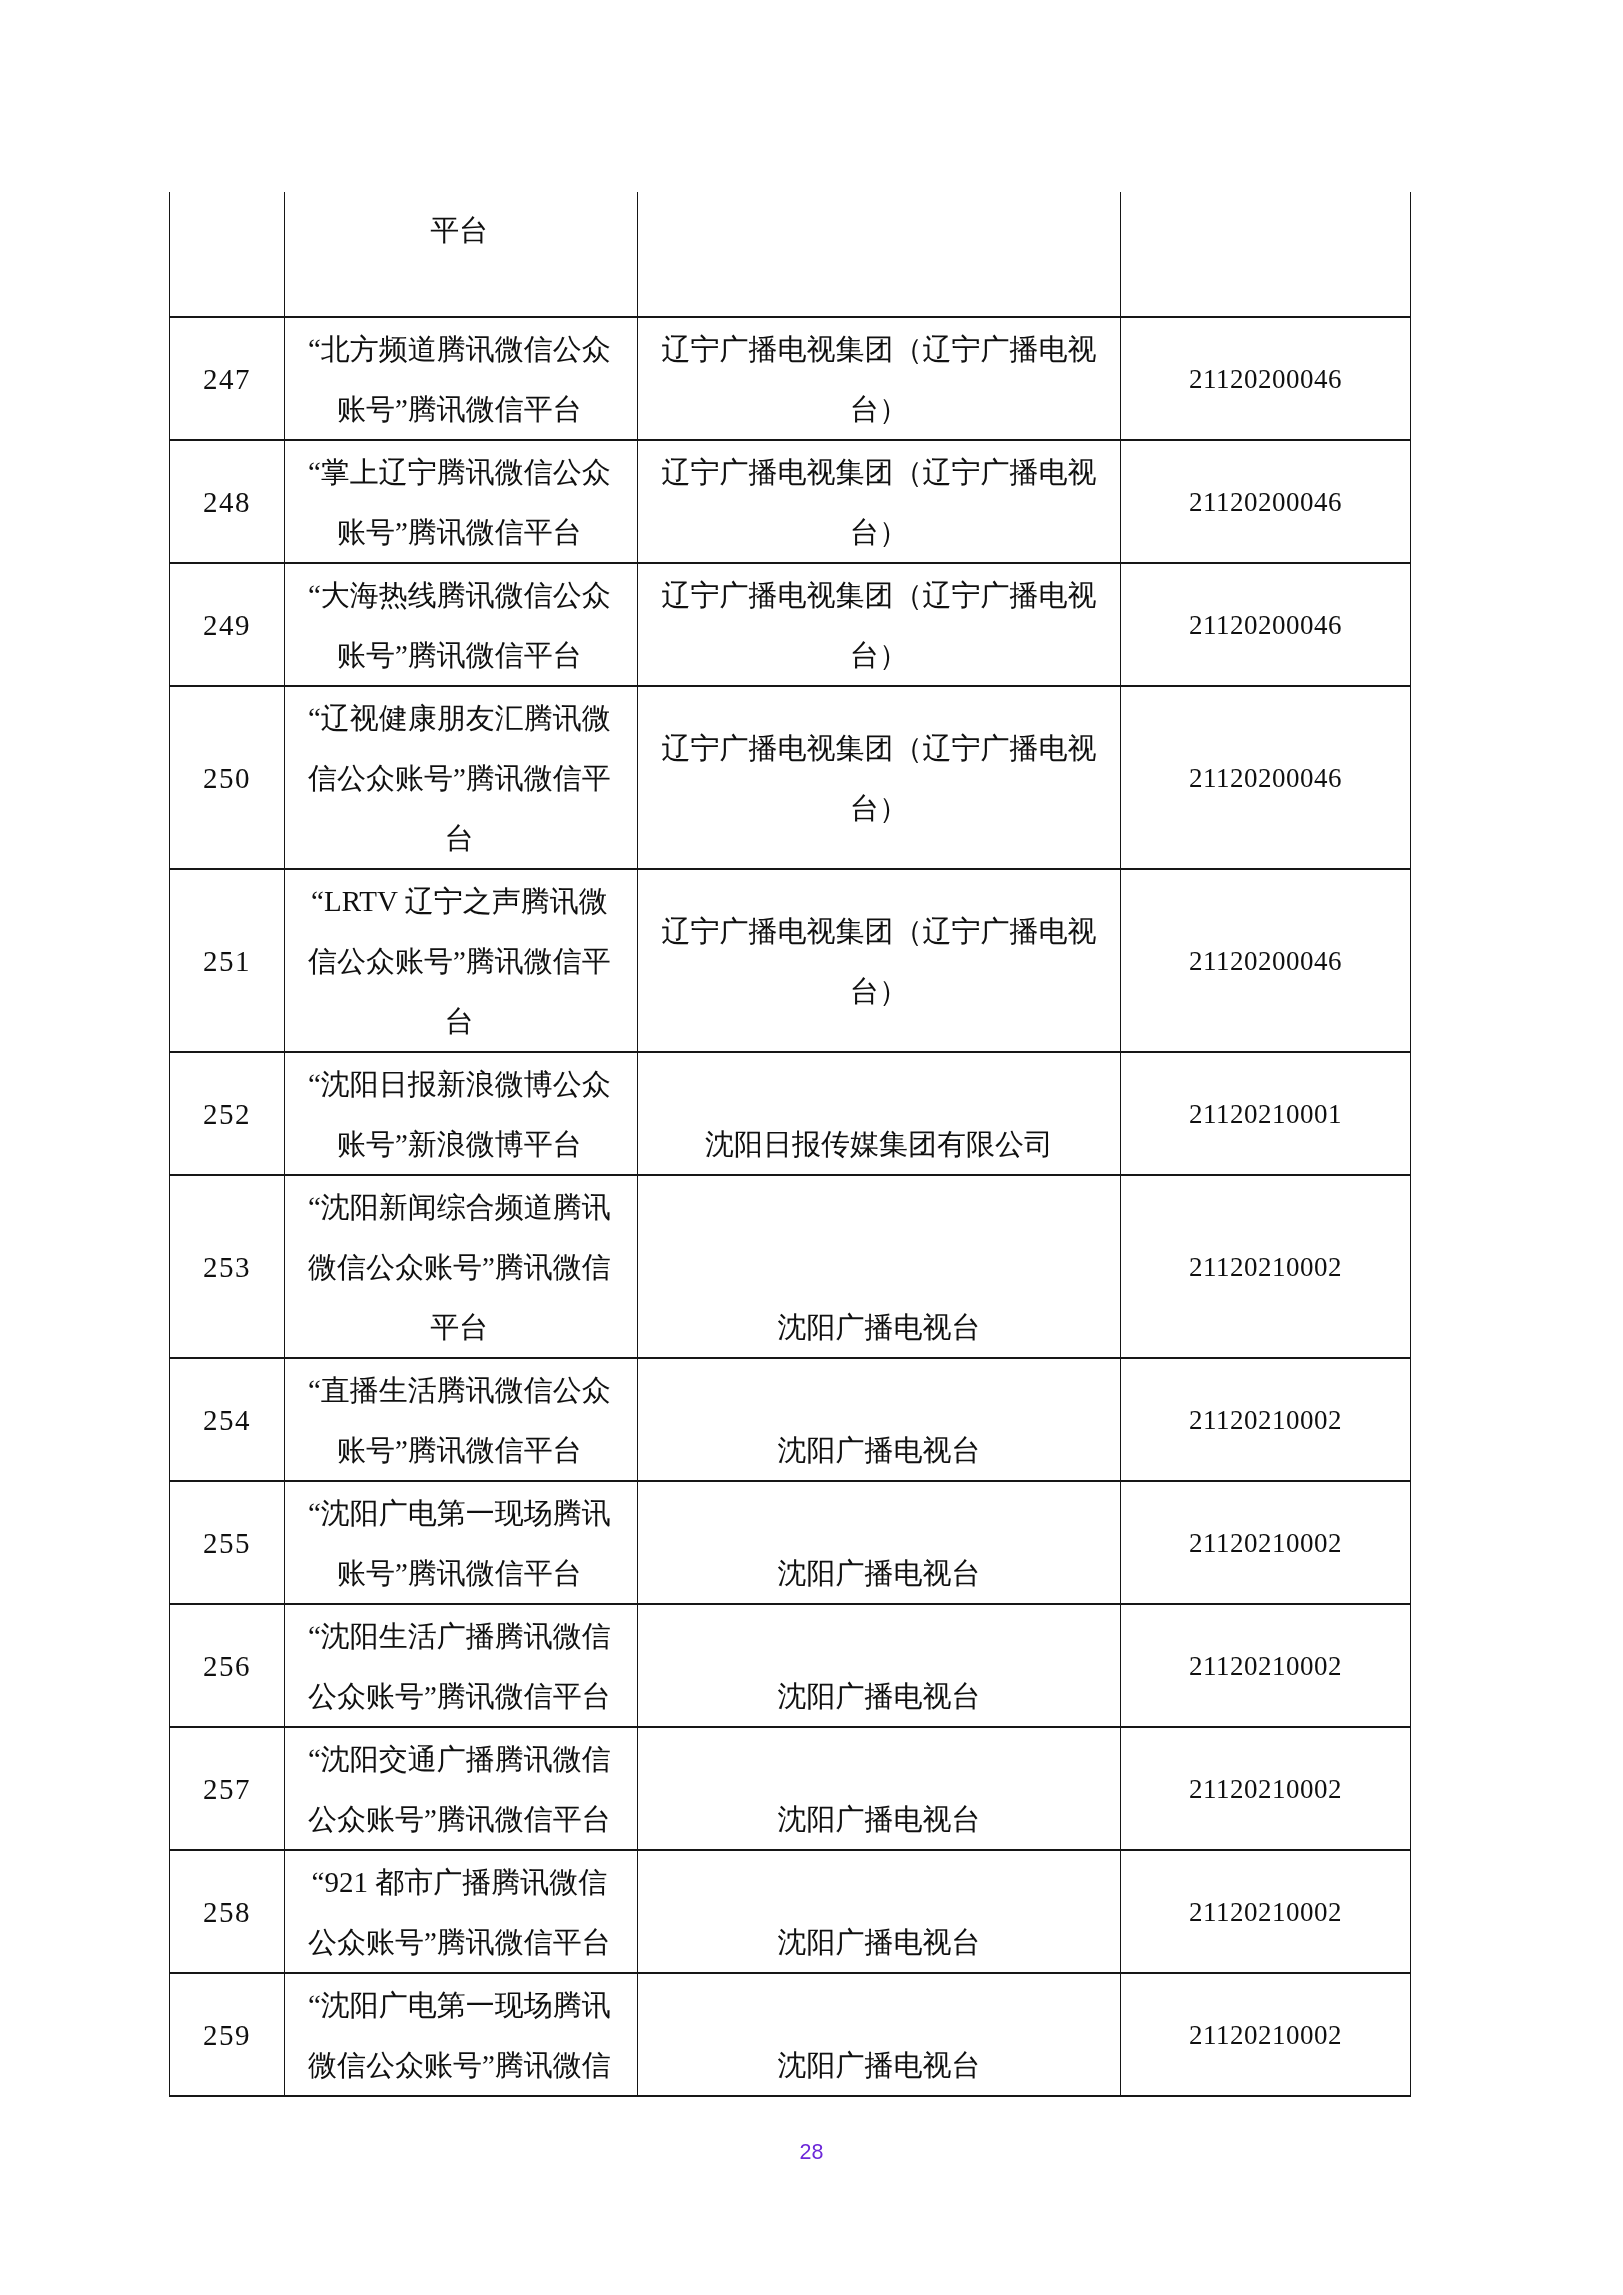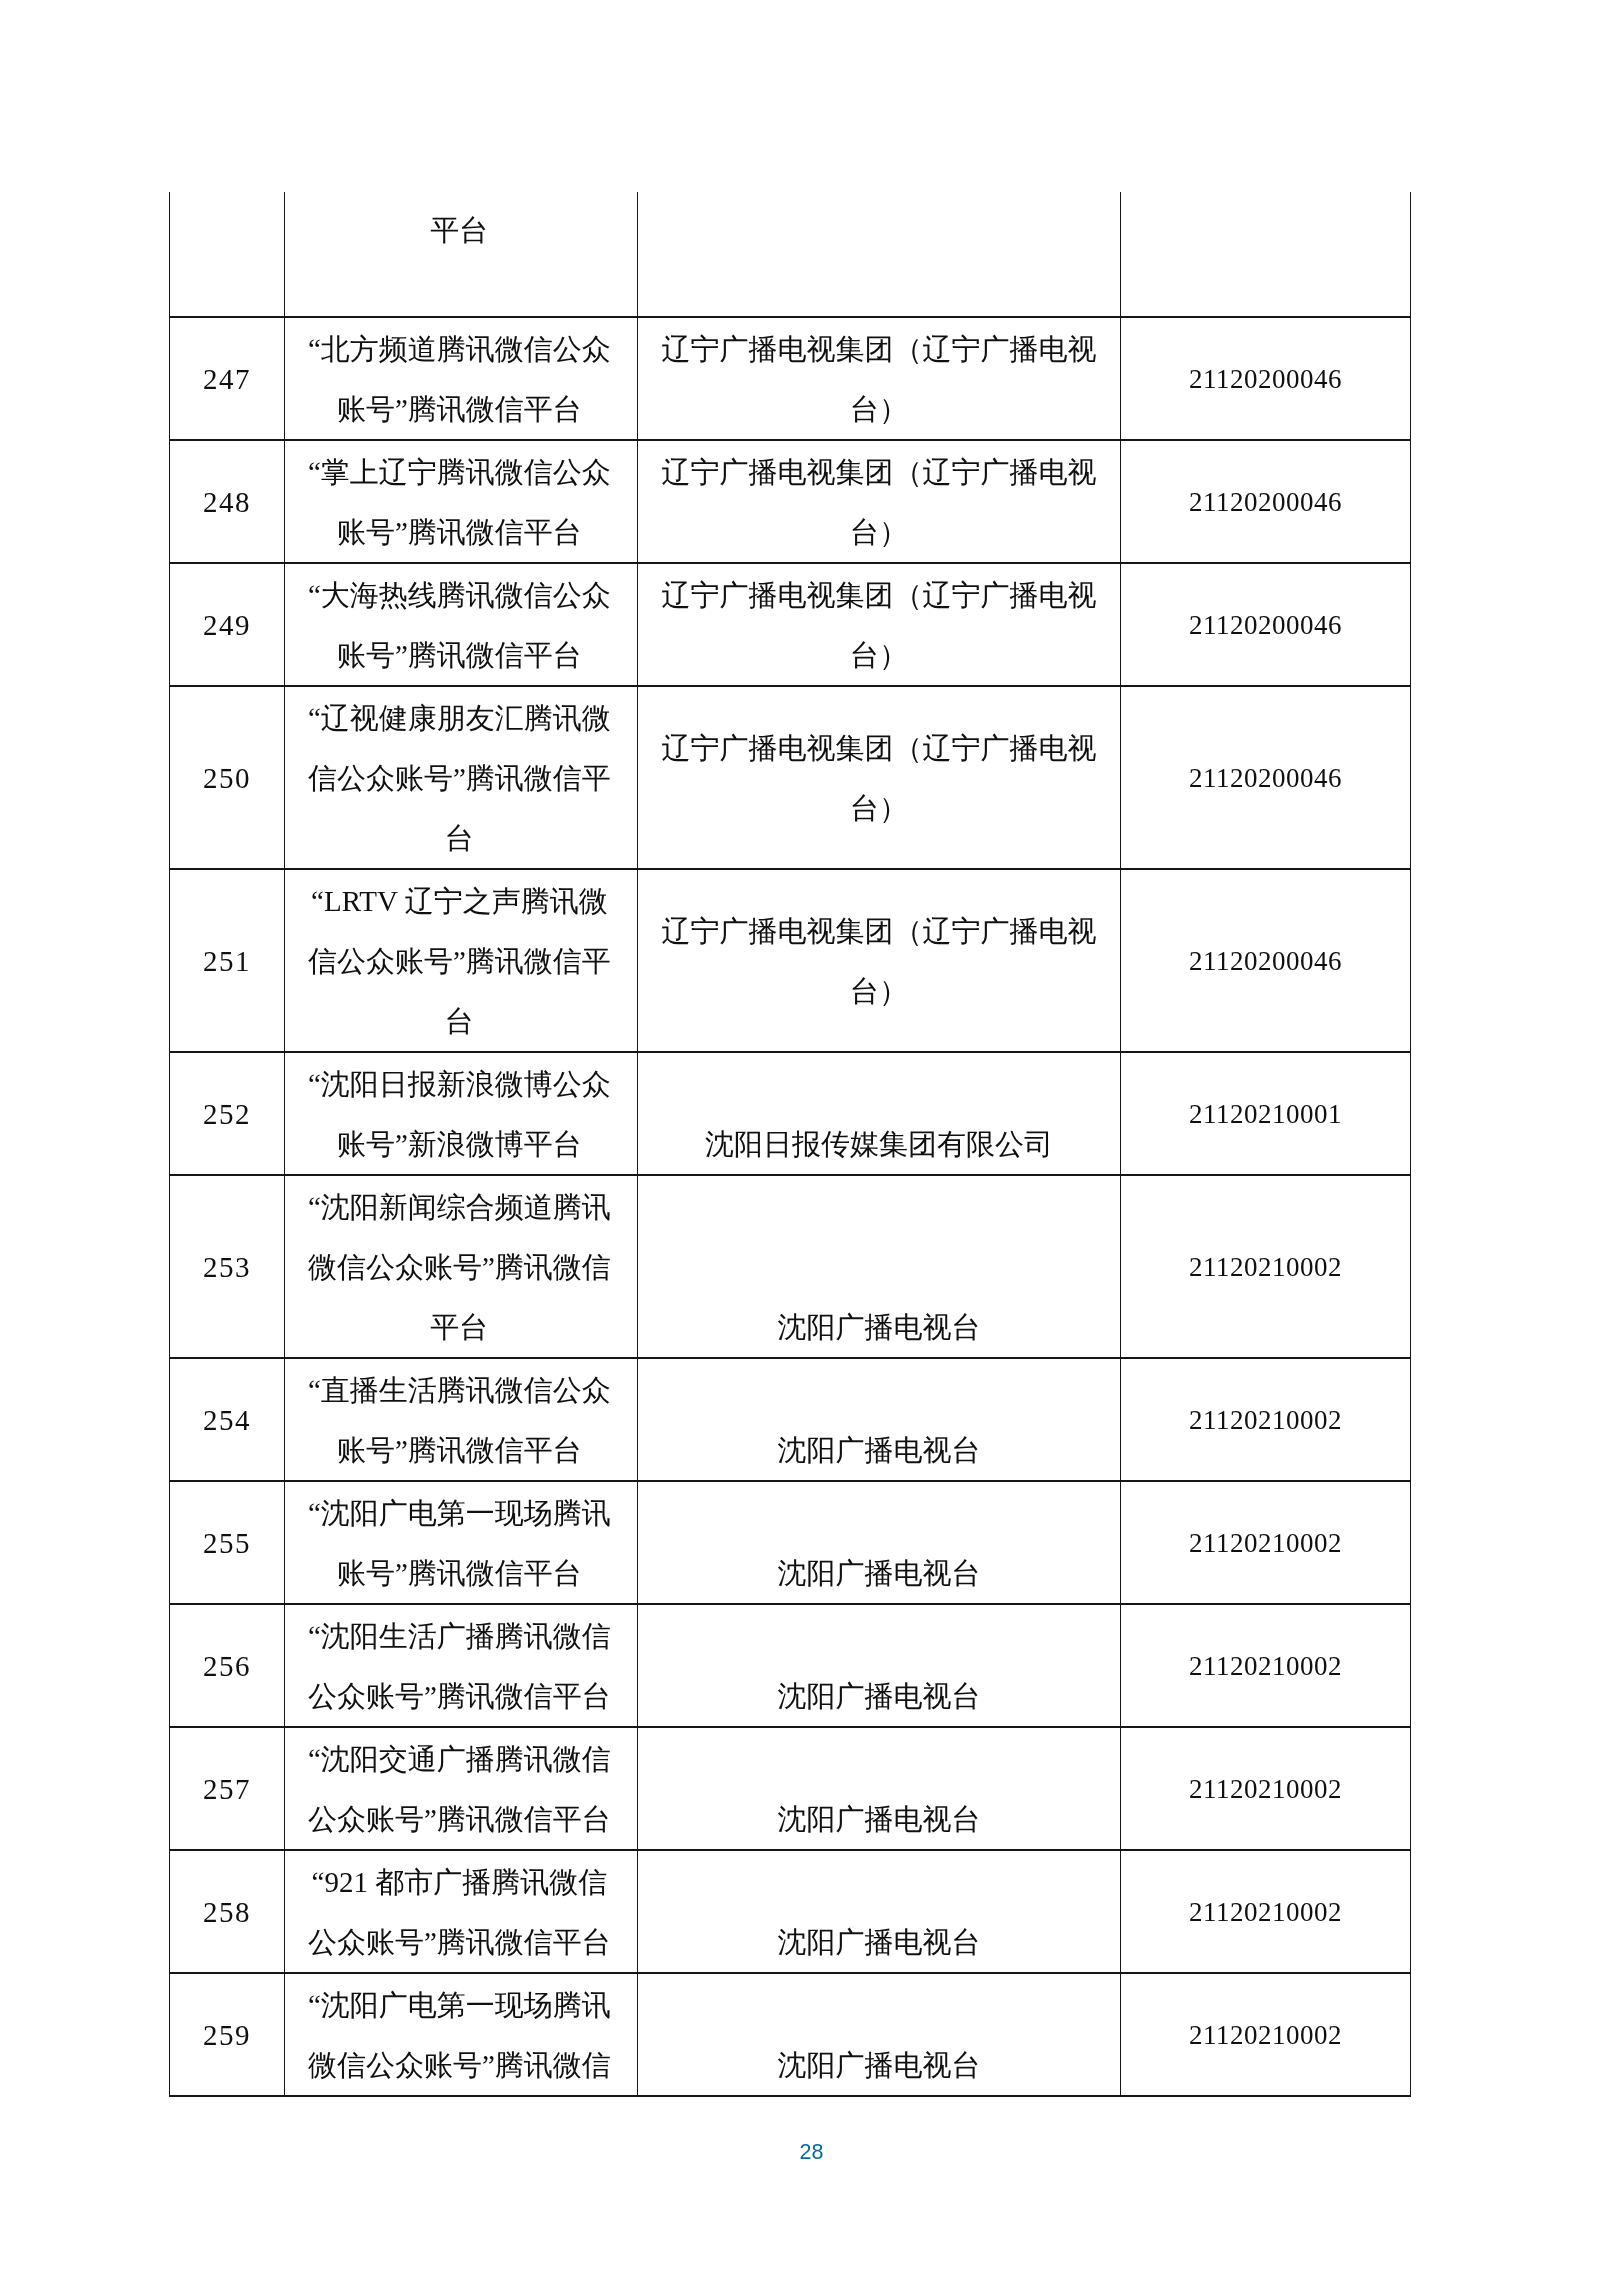--- a/index.html
+++ b/index.html
@@ -36,21 +36,21 @@
   tr.rtop td.name{vertical-align:top;padding-top:8.2px;}
   td.no{letter-spacing:1.5px;}
   td.name{padding-left:11px;padding-right:14.3px;}
   td.org{padding-left:9.2px;padding-right:9.2px;}
   td.org.bottom{vertical-align:bottom;}
   td.license{font-size:27px;letter-spacing:0.5px;margin-top:16px;}
   .pageno{
     position:absolute;top:2140px;left:0;width:100%;
     text-align:center;
     font-family:"Liberation Sans","DejaVu Sans",sans-serif;
-    font-size:21.5px;color:#0369a1;
+    font-size:21.5px;color:#6d28d9;
   }
 </style>
 </head>
 <body>
 
 <div class="sheet">
 
   <table class="doc-table">
     <colgroup>
       <col class="c-no">

